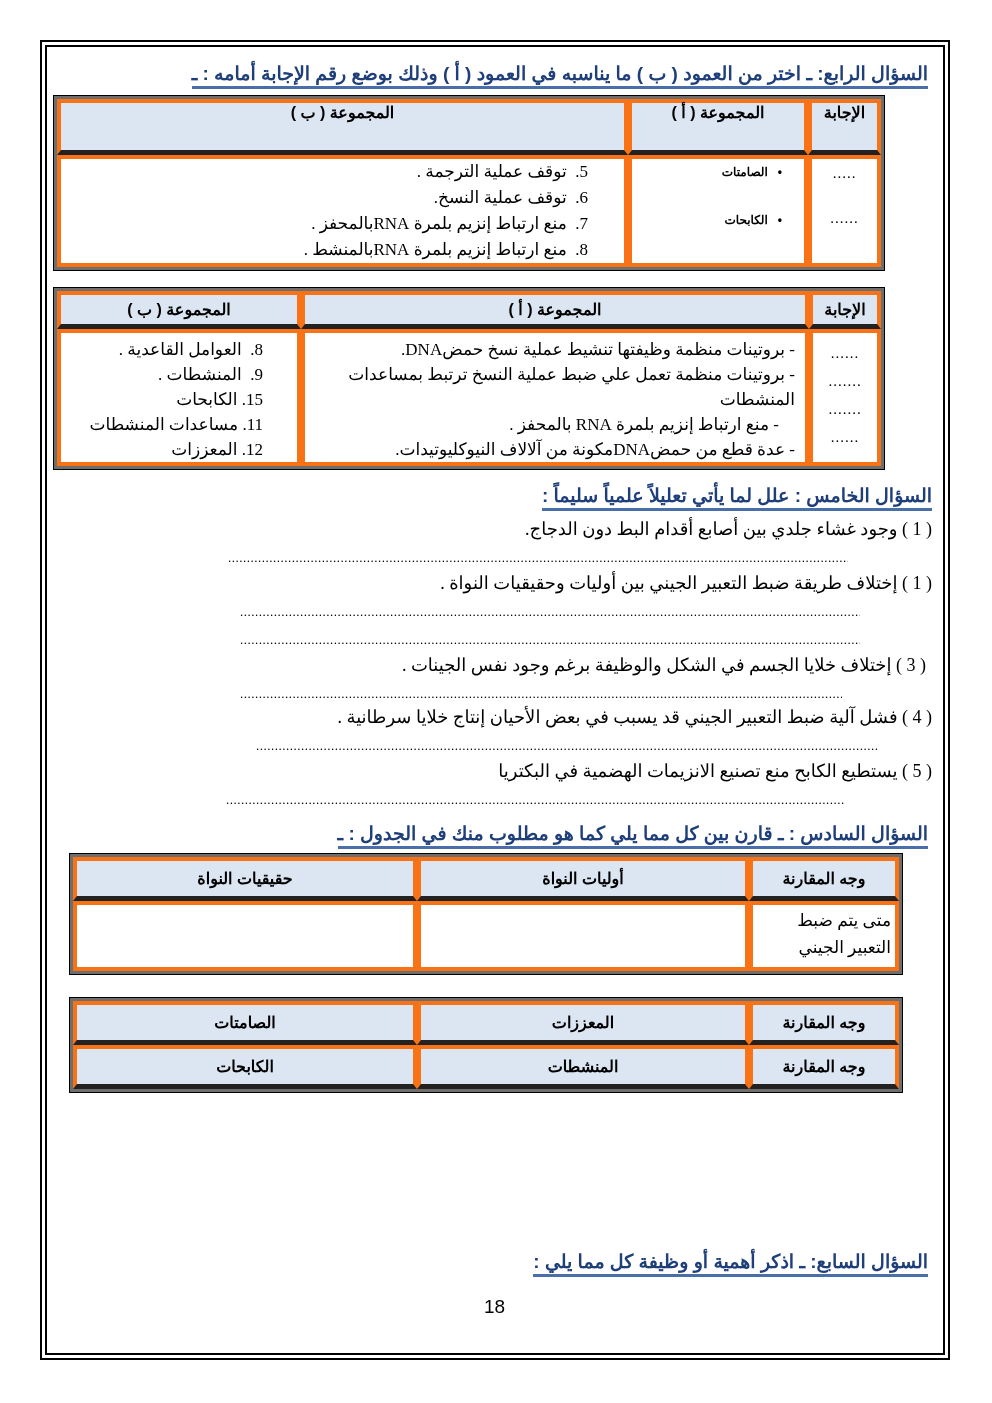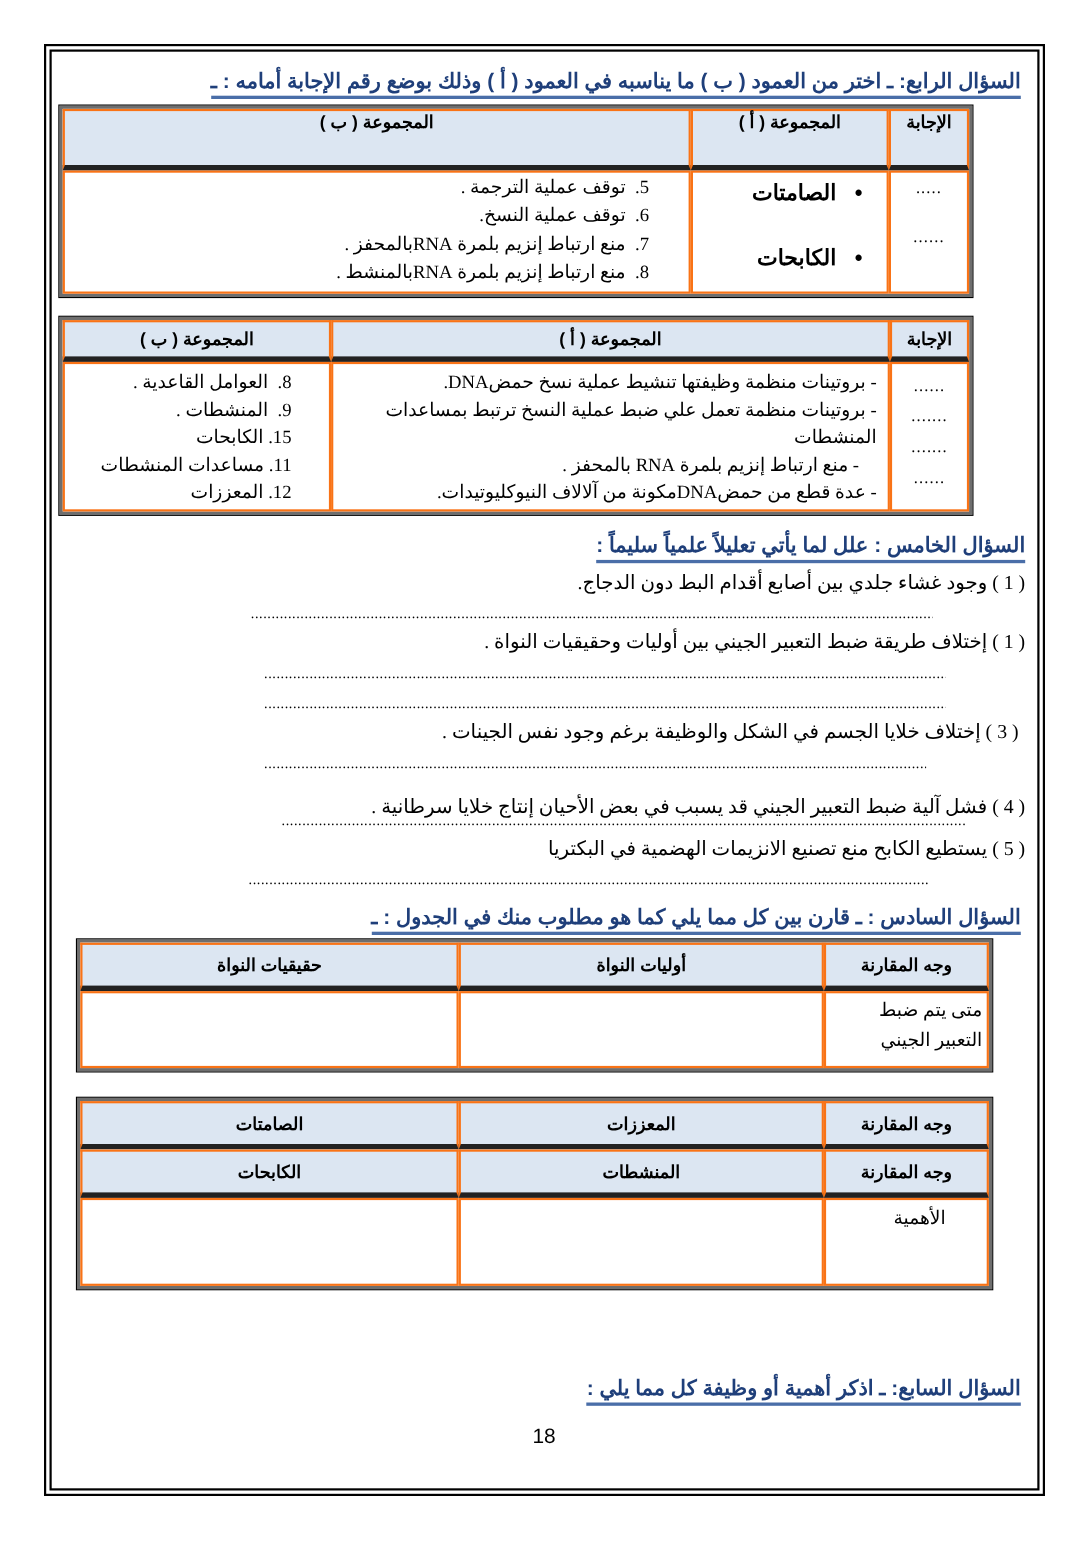--- a/index.html
+++ b/index.html
@@ -1,25 +1,25 @@
 <!DOCTYPE html>
 <html><head>
 <meta charset="utf-8">
 <style>
   html, body { margin:0; padding:0; background:#ffffff; }
   body { width:992px; height:1403px; position:relative; font-family:"Liberation Serif", serif; color:#000; }
   .frame-outer { position:absolute; left:40px; top:40px; width:910px; height:1320px; border:2px solid #000; box-sizing:border-box; }
   .frame-inner { position:absolute; left:45px; top:45px; width:900px; height:1310px; border:2.5px solid #000; box-sizing:border-box; }
   .heading { position:absolute; direction:rtl; font-family:"Liberation Sans", sans-serif; font-weight:bold; color:#1f3f7a; font-size:19px; border-bottom:3px solid #4a6ea8; padding-bottom:1px; white-space:nowrap; }
   table.grid { position:absolute; border-collapse:separate; border-spacing:0; direction:rtl; border:3px solid #6e6e6e; outline:1px solid #000; }
-  table.grid td, table.grid th { border:2px solid #f97316; box-sizing:border-box; padding:0 6px; vertical-align:top; }
+  table.grid td, table.grid th { border:4px solid #f97316; box-sizing:border-box; padding:0 6px; vertical-align:top; }
   table.grid th { background:#dce6f2; font-family:"Liberation Sans", sans-serif; font-weight:bold; font-size:16px; text-align:center; border-bottom:5px solid #222; }
   .cell-text { font-size:17px; line-height:25px; }
   .dots { font-size:15px; letter-spacing:1px; text-align:center; }
-  .bold-item { font-family:"Liberation Sans", sans-serif; font-weight:bold; font-size:20px; }
+  .bold-item { font-family:"Liberation Sans", sans-serif; font-weight:bold; font-size:12px; }
   .q-line { position:absolute; direction:rtl; font-size:18px; white-space:nowrap; }
   .dotline { position:absolute; font-size:13px; letter-spacing:0.5px; color:#000; white-space:nowrap; overflow:hidden; }
   .page-num { position:absolute; left:484px; top:1296px; font-family:"Liberation Sans", sans-serif; font-size:19px; }
   ol.items { list-style:none; margin:0; padding:0; }
 </style>
 </head>
 <body>
 
 <div class="frame-outer"></div>
 <div class="frame-inner"></div>
@@ -96,21 +96,21 @@
 <div class="q-line" style="right:60px; top:518px;">( 1 ) وجود غشاء جلدي بين أصابع أقدام البط دون الدجاج.</div>
 <div class="dotline" style="left:228px; top:550px; width:620px;">........................................................................................................................................................................................................</div>
 
 <div class="q-line" style="right:60px; top:572px;">( 1 ) إختلاف طريقة ضبط التعبير الجيني بين أوليات وحقيقيات النواة .</div>
 <div class="dotline" style="left:240px; top:604px; width:620px;">........................................................................................................................................................................................................</div>
 <div class="dotline" style="left:240px; top:632px; width:620px;">........................................................................................................................................................................................................</div>
 
 <div class="q-line" style="right:66px; top:654px;">( 3 ) إختلاف خلايا الجسم في الشكل والوظيفة برغم وجود نفس الجينات .</div>
 <div class="dotline" style="left:240px; top:686px; width:602px;">........................................................................................................................................................................................................</div>
 
-<div class="q-line" style="right:60px; top:706px;margin-top:16px;">( 4 ) فشل آلية ضبط التعبير الجيني قد يسبب في بعض الأحيان إنتاج خلايا سرطانية .</div>
+<div class="q-line" style="right:60px; top:706px;">( 4 ) فشل آلية ضبط التعبير الجيني قد يسبب في بعض الأحيان إنتاج خلايا سرطانية .</div>
 <div class="dotline" style="left:256px; top:738px; width:622px;">........................................................................................................................................................................................................</div>
 
 <div class="q-line" style="right:60px; top:760px;">( 5 ) يستطيع الكابح منع تصنيع الانزيمات الهضمية في البكتريا</div>
 <div class="dotline" style="left:226px; top:792px; width:618px;">........................................................................................................................................................................................................</div>
 
 <div class="heading" style="right:64px; top:822px;">السؤال السادس : ـ قارن بين كل مما يلي كما هو مطلوب منك في الجدول : ـ</div>
 
 <table class="grid" style="left:70px; top:854px; width:832px;">
   <thead>
     <tr style="height:44px;">
@@ -133,23 +133,18 @@
     <tr style="height:44px;">
       <th style="width:150px; vertical-align:middle;">وجه المقارنة</th>
       <th style="width:332px; vertical-align:middle;">المعززات</th>
       <th style="vertical-align:middle;">الصامتات</th>
     </tr>
     <tr style="height:44px;">
       <th style="vertical-align:middle;">وجه المقارنة</th>
       <th style="vertical-align:middle;">المنشطات</th>
       <th style="vertical-align:middle;">الكابحات</th>
     </tr>
-    <tr style="height:80px;">
-      <td class="cell-text" style="text-align:center; padding-top:4px; padding-left:30px;">الأهمية</td>
-      <td></td>
-      <td></td>
-    </tr>
   </tbody>
 </table>
 
 <div class="heading" style="right:64px; top:1250px;">السؤال السابع: ـ اذكر أهمية أو وظيفة كل مما يلي :</div>
 
 <div class="page-num">18</div>
 
 </body></html>

